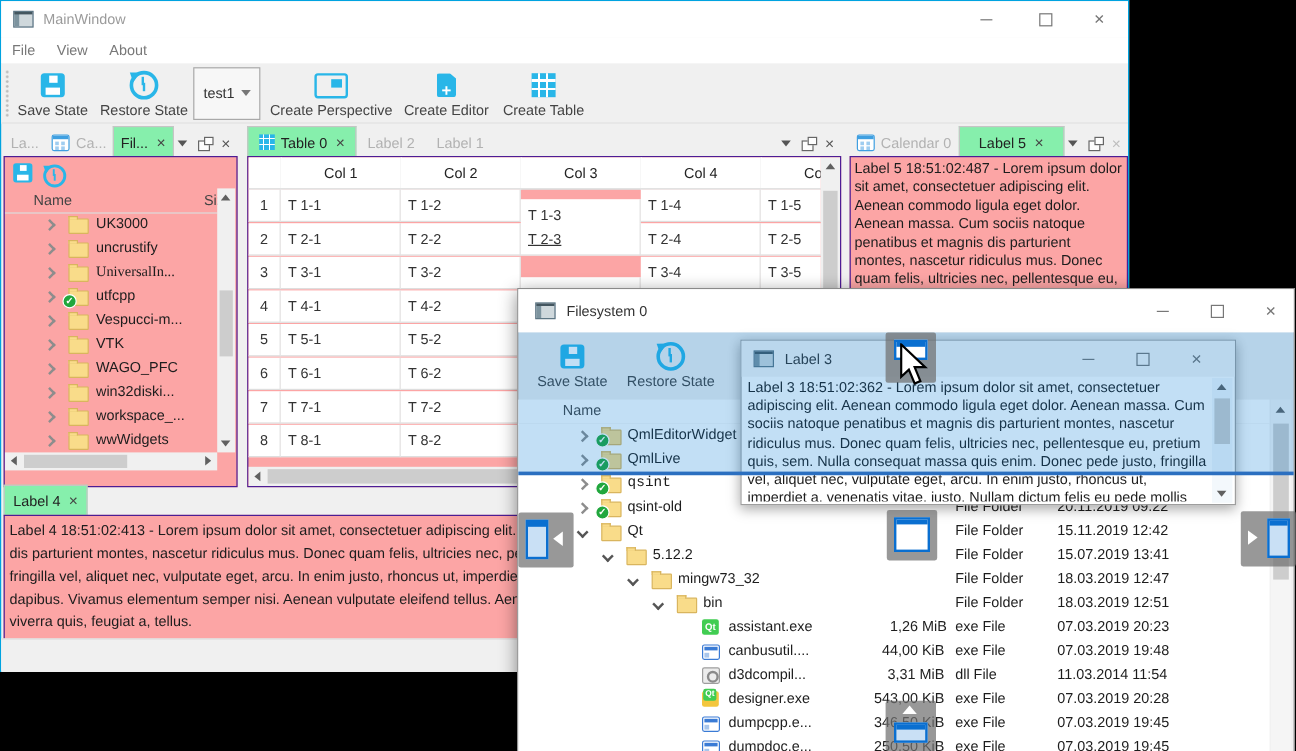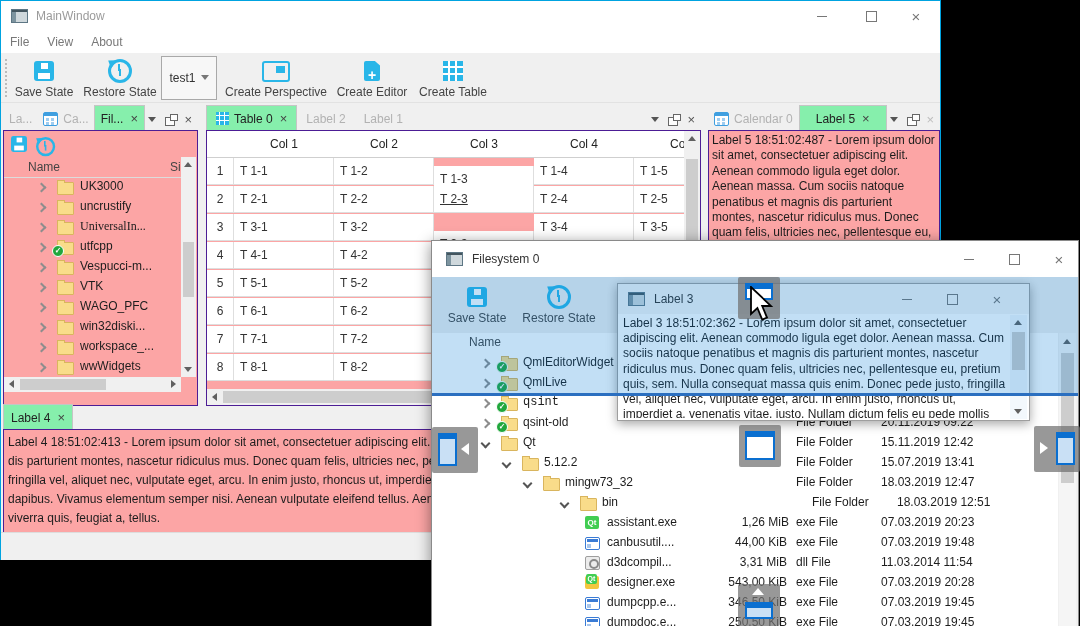--- a/index.html
+++ b/index.html
@@ -434,21 +434,21 @@
           <div class="lbl" style="left: 364px;">File Folder</div>
           <div class="lbl" style="left: 449px;">15.07.2019 13:41</div>
         </div>
         <div class="trow" style="top: 120px;">
           <div class="chev exp" style="position: absolute; left: 92px; top: 7px;"></div>
           <div class="folder" style="position: absolute; left: 111px; top: 5px;"></div>
           <div class="lbl" style="left: 133px;">mingw73_32</div>
           <div class="lbl" style="left: 364px;">File Folder</div>
           <div class="lbl" style="left: 449px;">18.03.2019 12:47</div>
         </div>
-        <div class="trow" style="top: 140px; margin-left: 16px;">
+        <div class="trow" style="top: 140px;">
           <div class="chev exp" style="position: absolute; left: 113px; top: 7px;"></div>
           <div class="folder" style="position: absolute; left: 132px; top: 5px;"></div>
           <div class="lbl" style="left: 154px;">bin</div>
           <div class="lbl" style="left: 364px;">File Folder</div>
           <div class="lbl" style="left: 449px;">18.03.2019 12:51</div>
         </div>
         <div class="trow" style="top: 160px;">
           <div class="fi fi-qt" style="position: absolute; left: 153px; top: 3px;">Qt</div>
           <div class="lbl" style="left: 175px;">assistant.exe</div>
           <div class="lbl" style="left: 262px; width: 95px; text-align: right;">1,26 MiB</div>

